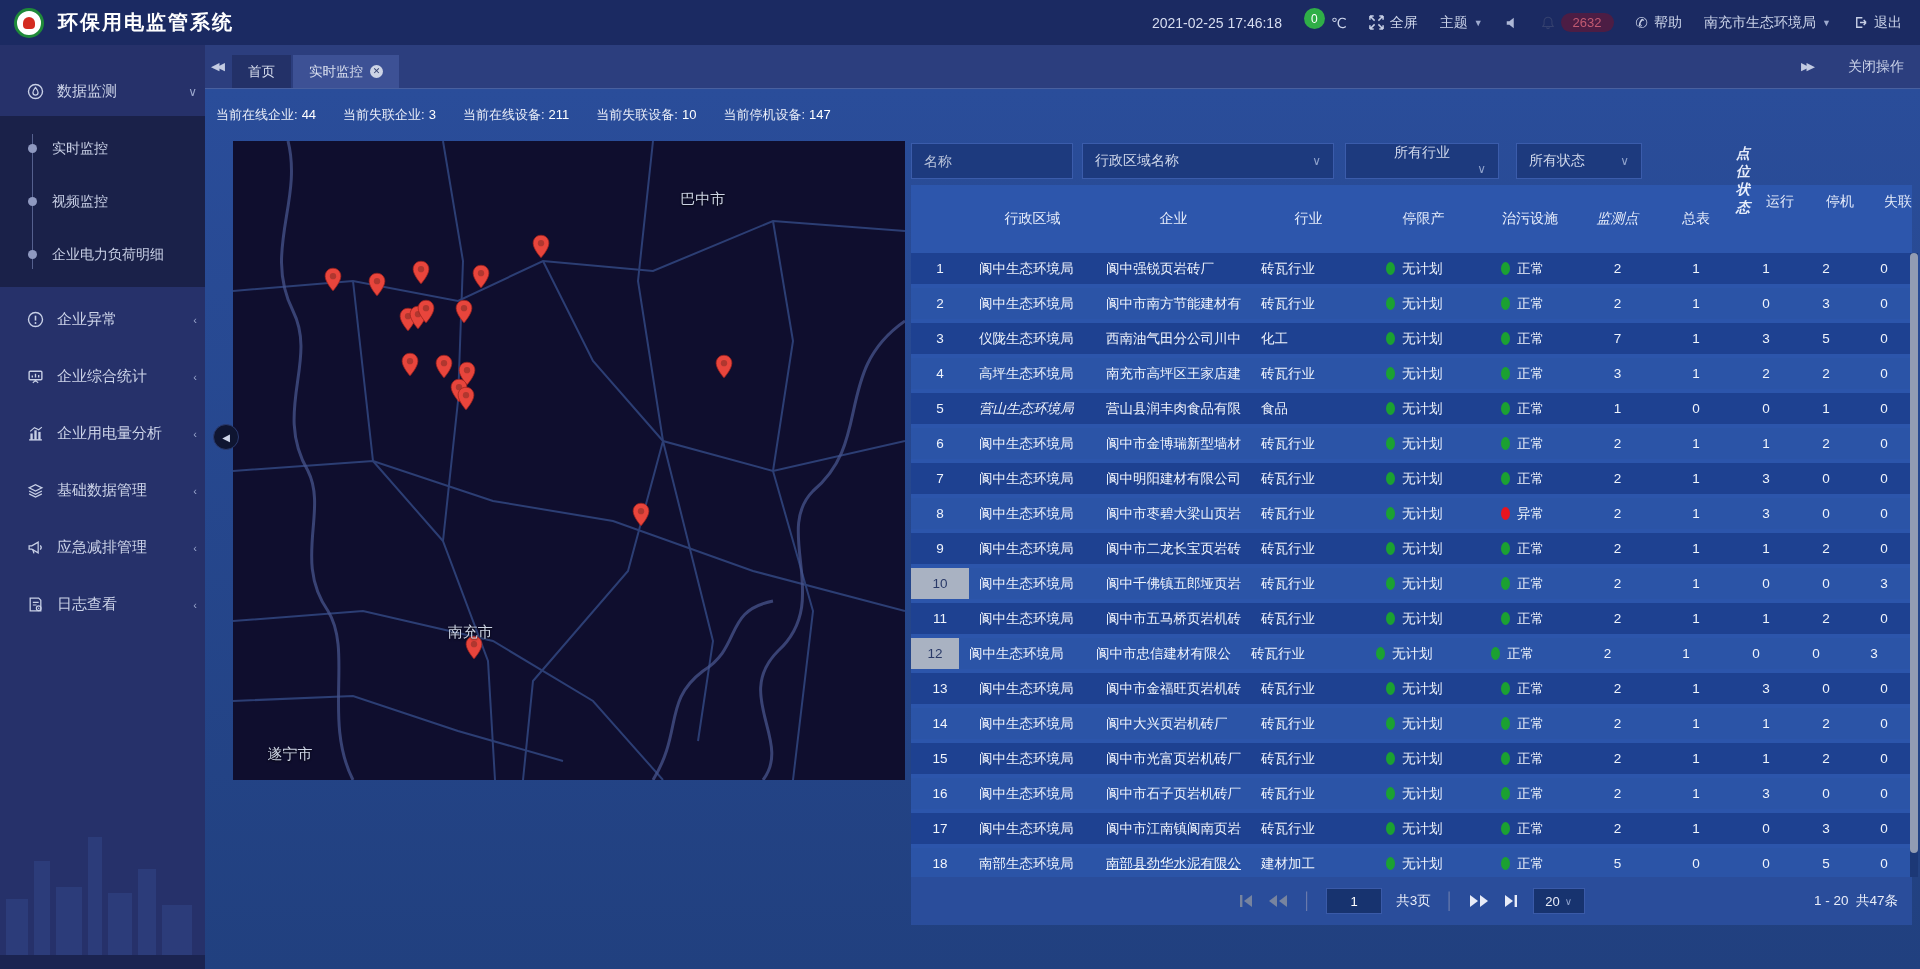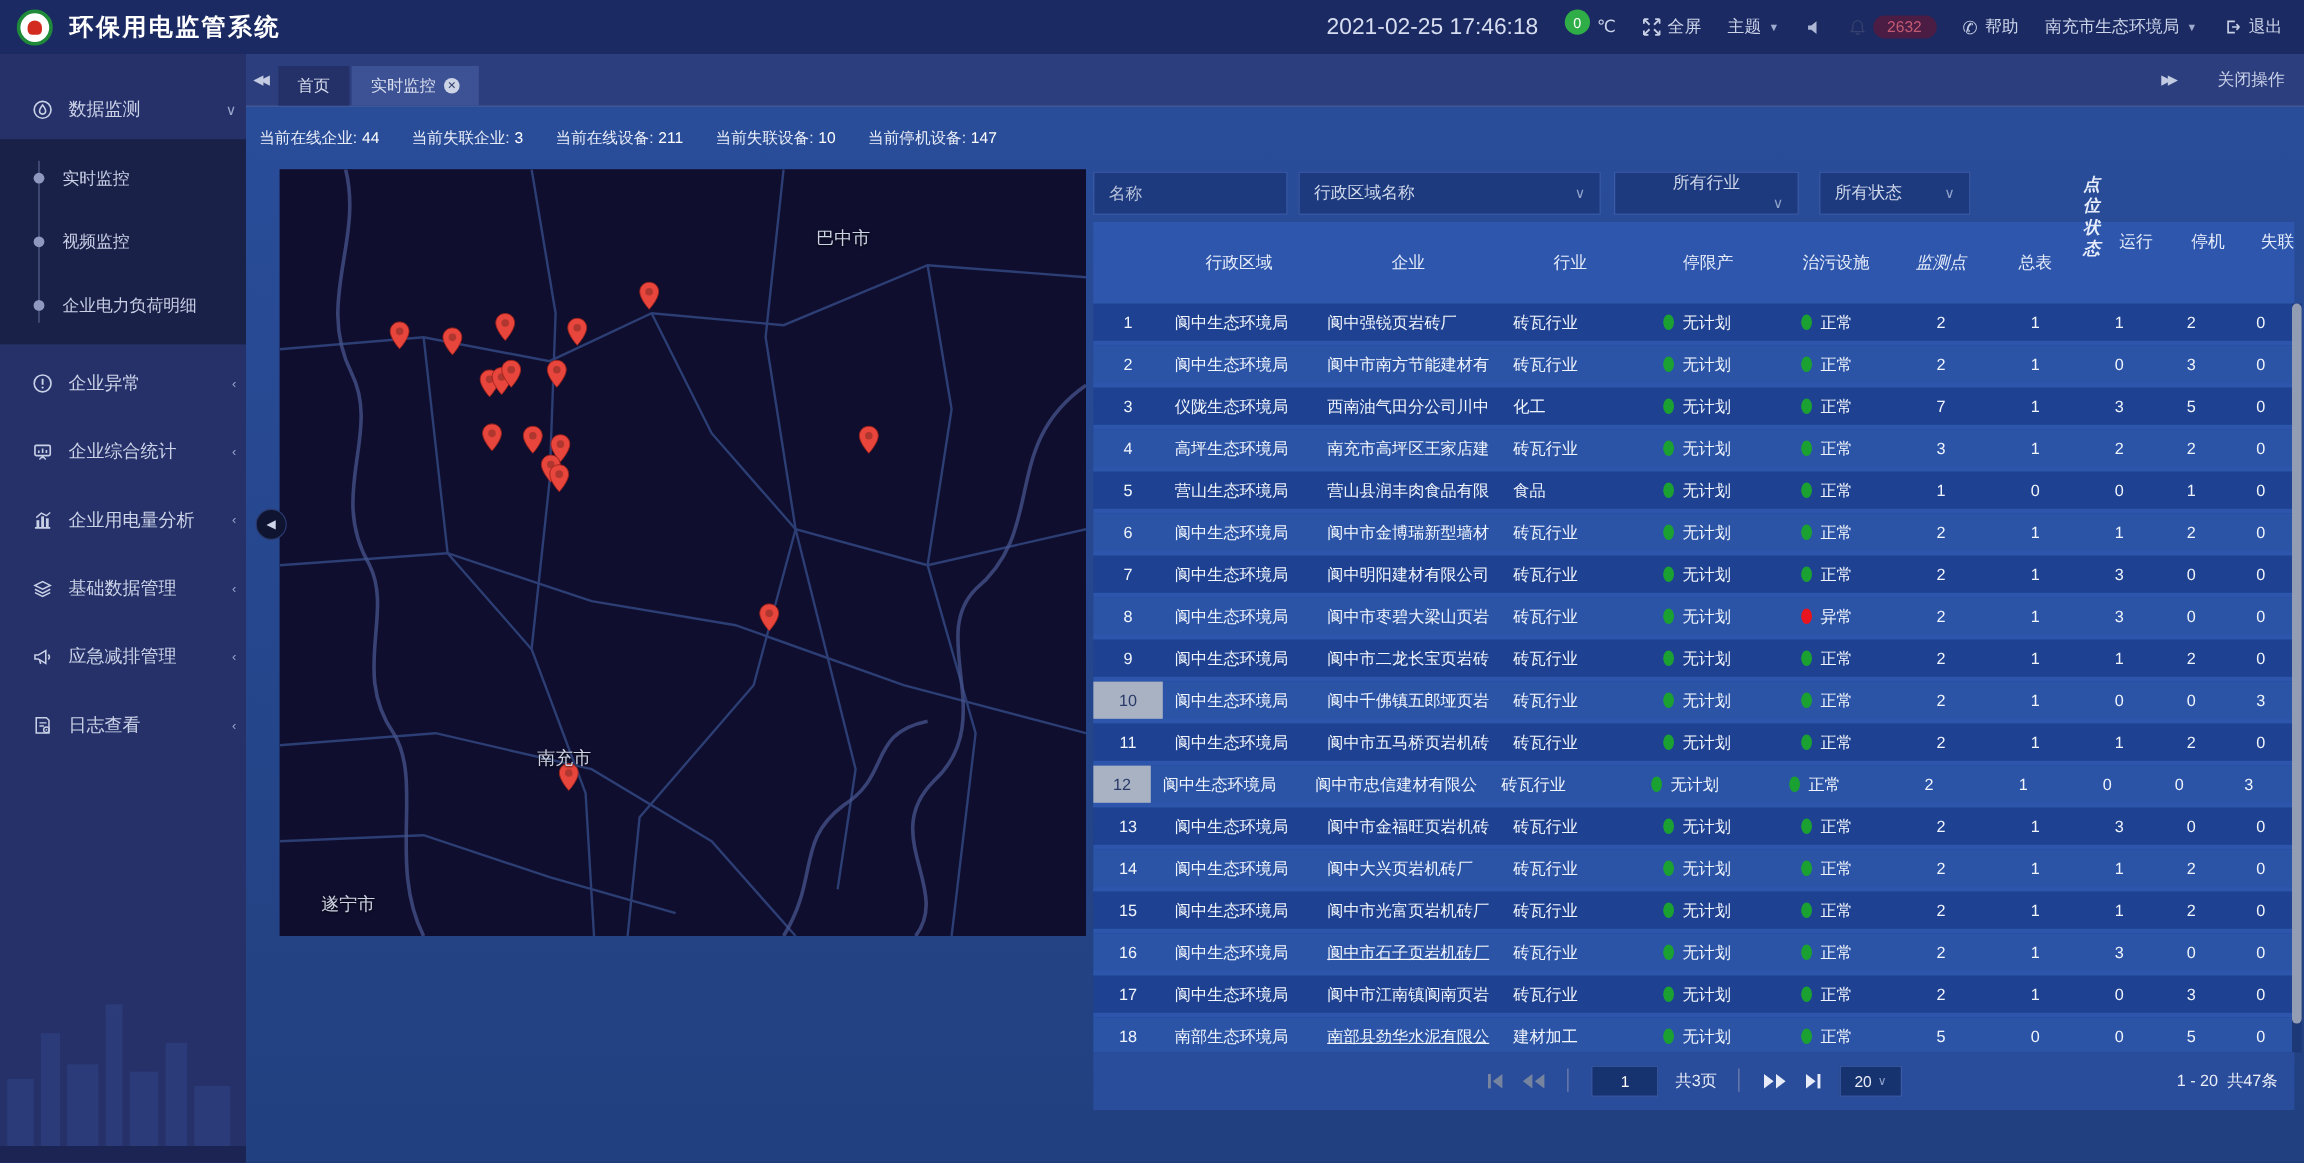--- a/index.html
+++ b/index.html
@@ -10,21 +10,21 @@
   
   .topbar { position:absolute; left:0; top:0; width:1920px; height:45px; background:#1b2a62;
             display:flex; align-items:center; z-index:30; }
   .brand { display:flex; align-items:center; gap:14px; padding-left:14px; width:560px; }
   .logo { width:30px; height:30px; border-radius:50%; background:#fff; border:3px solid #1f8a3a;
           display:flex; align-items:center; justify-content:center; }
   .logo-core { width:12px; height:12px; background:#d42b20; border-radius:50% 50% 4px 4px; }
   .app-title { color:#fff; font-size:20px; font-weight:bold; letter-spacing:2px; }
   .topbar-right { margin-left:auto; display:flex; align-items:center; gap:22px; padding-right:18px;
                   color:#ccd4ea; font-size:14px; }
-  .datetime { color:#d7ddf0; font-size:19px; }
+  .datetime { color:#d7ddf0; font-size:14px; }
   .temp { display:flex; align-items:center; gap:6px; }
   .temp-circle { width:21px; height:21px; border-radius:50%; background:#2fae47; color:#fff;
                  font-size:12px; display:flex; align-items:center; justify-content:center; margin-top:-8px;}
   .tb-item { display:flex; align-items:center; gap:6px; cursor:pointer; white-space:nowrap; }
   .tb-item svg { display:block; }
   .caret { font-size:9px; color:#9daace; }
   .bell-badge { background:#4c1d44; color:#c25a72; border-radius:10px; padding:2px 12px; font-size:13px; }
   .phone-glyph { font-size:15px; color:#c8d0e6; }
 
   
@@ -527,21 +527,21 @@
                 <span>正常</span>
               </div>
               <div class="td c-num" style="width: 77px;">3</div>
               <div class="td c-num" style="width: 80px;">1</div>
               <div class="td c-num" style="width: 60px;">2</div>
               <div class="td c-num" style="width: 60px;">2</div>
               <div class="td c-num" style="width: 56px;">0</div>
             </div>
             <div class="trow odd">
               <div class="td c-idx" style="width: 58px;">5</div>
-              <div class="td c-left" style="width: 127px;">营山生态环境局</div>
+              <div class="td c-left" style="width: 127px; font-style: italic;">营山生态环境局</div>
               <div class="td c-left" style="width: 155px;">营山县润丰肉食品有限</div>
               <div class="td c-left" style="width: 115px;">食品</div>
               <div class="td c-status" style="width: 115px;">
                 <span class="sdot" style="background: rgb(27, 161, 50);"></span>
                 <span>无计划</span>
               </div>
               <div class="td c-status" style="width: 98px;">
                 <span class="sdot" style="background: rgb(27, 161, 50);"></span>
                 <span>正常</span>
               </div>
@@ -737,21 +737,21 @@
               </div>
               <div class="td c-num" style="width: 77px;">2</div>
               <div class="td c-num" style="width: 80px;">1</div>
               <div class="td c-num" style="width: 60px;">1</div>
               <div class="td c-num" style="width: 60px;">2</div>
               <div class="td c-num" style="width: 56px;">0</div>
             </div>
             <div class="trow even">
               <div class="td c-idx" style="width: 58px;">16</div>
               <div class="td c-left" style="width: 127px;">阆中生态环境局</div>
-              <div class="td c-left" style="width: 155px; text-decoration: underline;">阆中市石子页岩机砖厂</div>
+              <div class="td c-left" style="width: 155px;">阆中市石子页岩机砖厂</div>
               <div class="td c-left" style="width: 115px;">砖瓦行业</div>
               <div class="td c-status" style="width: 115px;">
                 <span class="sdot" style="background: rgb(27, 161, 50);"></span>
                 <span>无计划</span>
               </div>
               <div class="td c-status" style="width: 98px;">
                 <span class="sdot" style="background: rgb(27, 161, 50);"></span>
                 <span>正常</span>
               </div>
               <div class="td c-num" style="width: 77px;">2</div>

